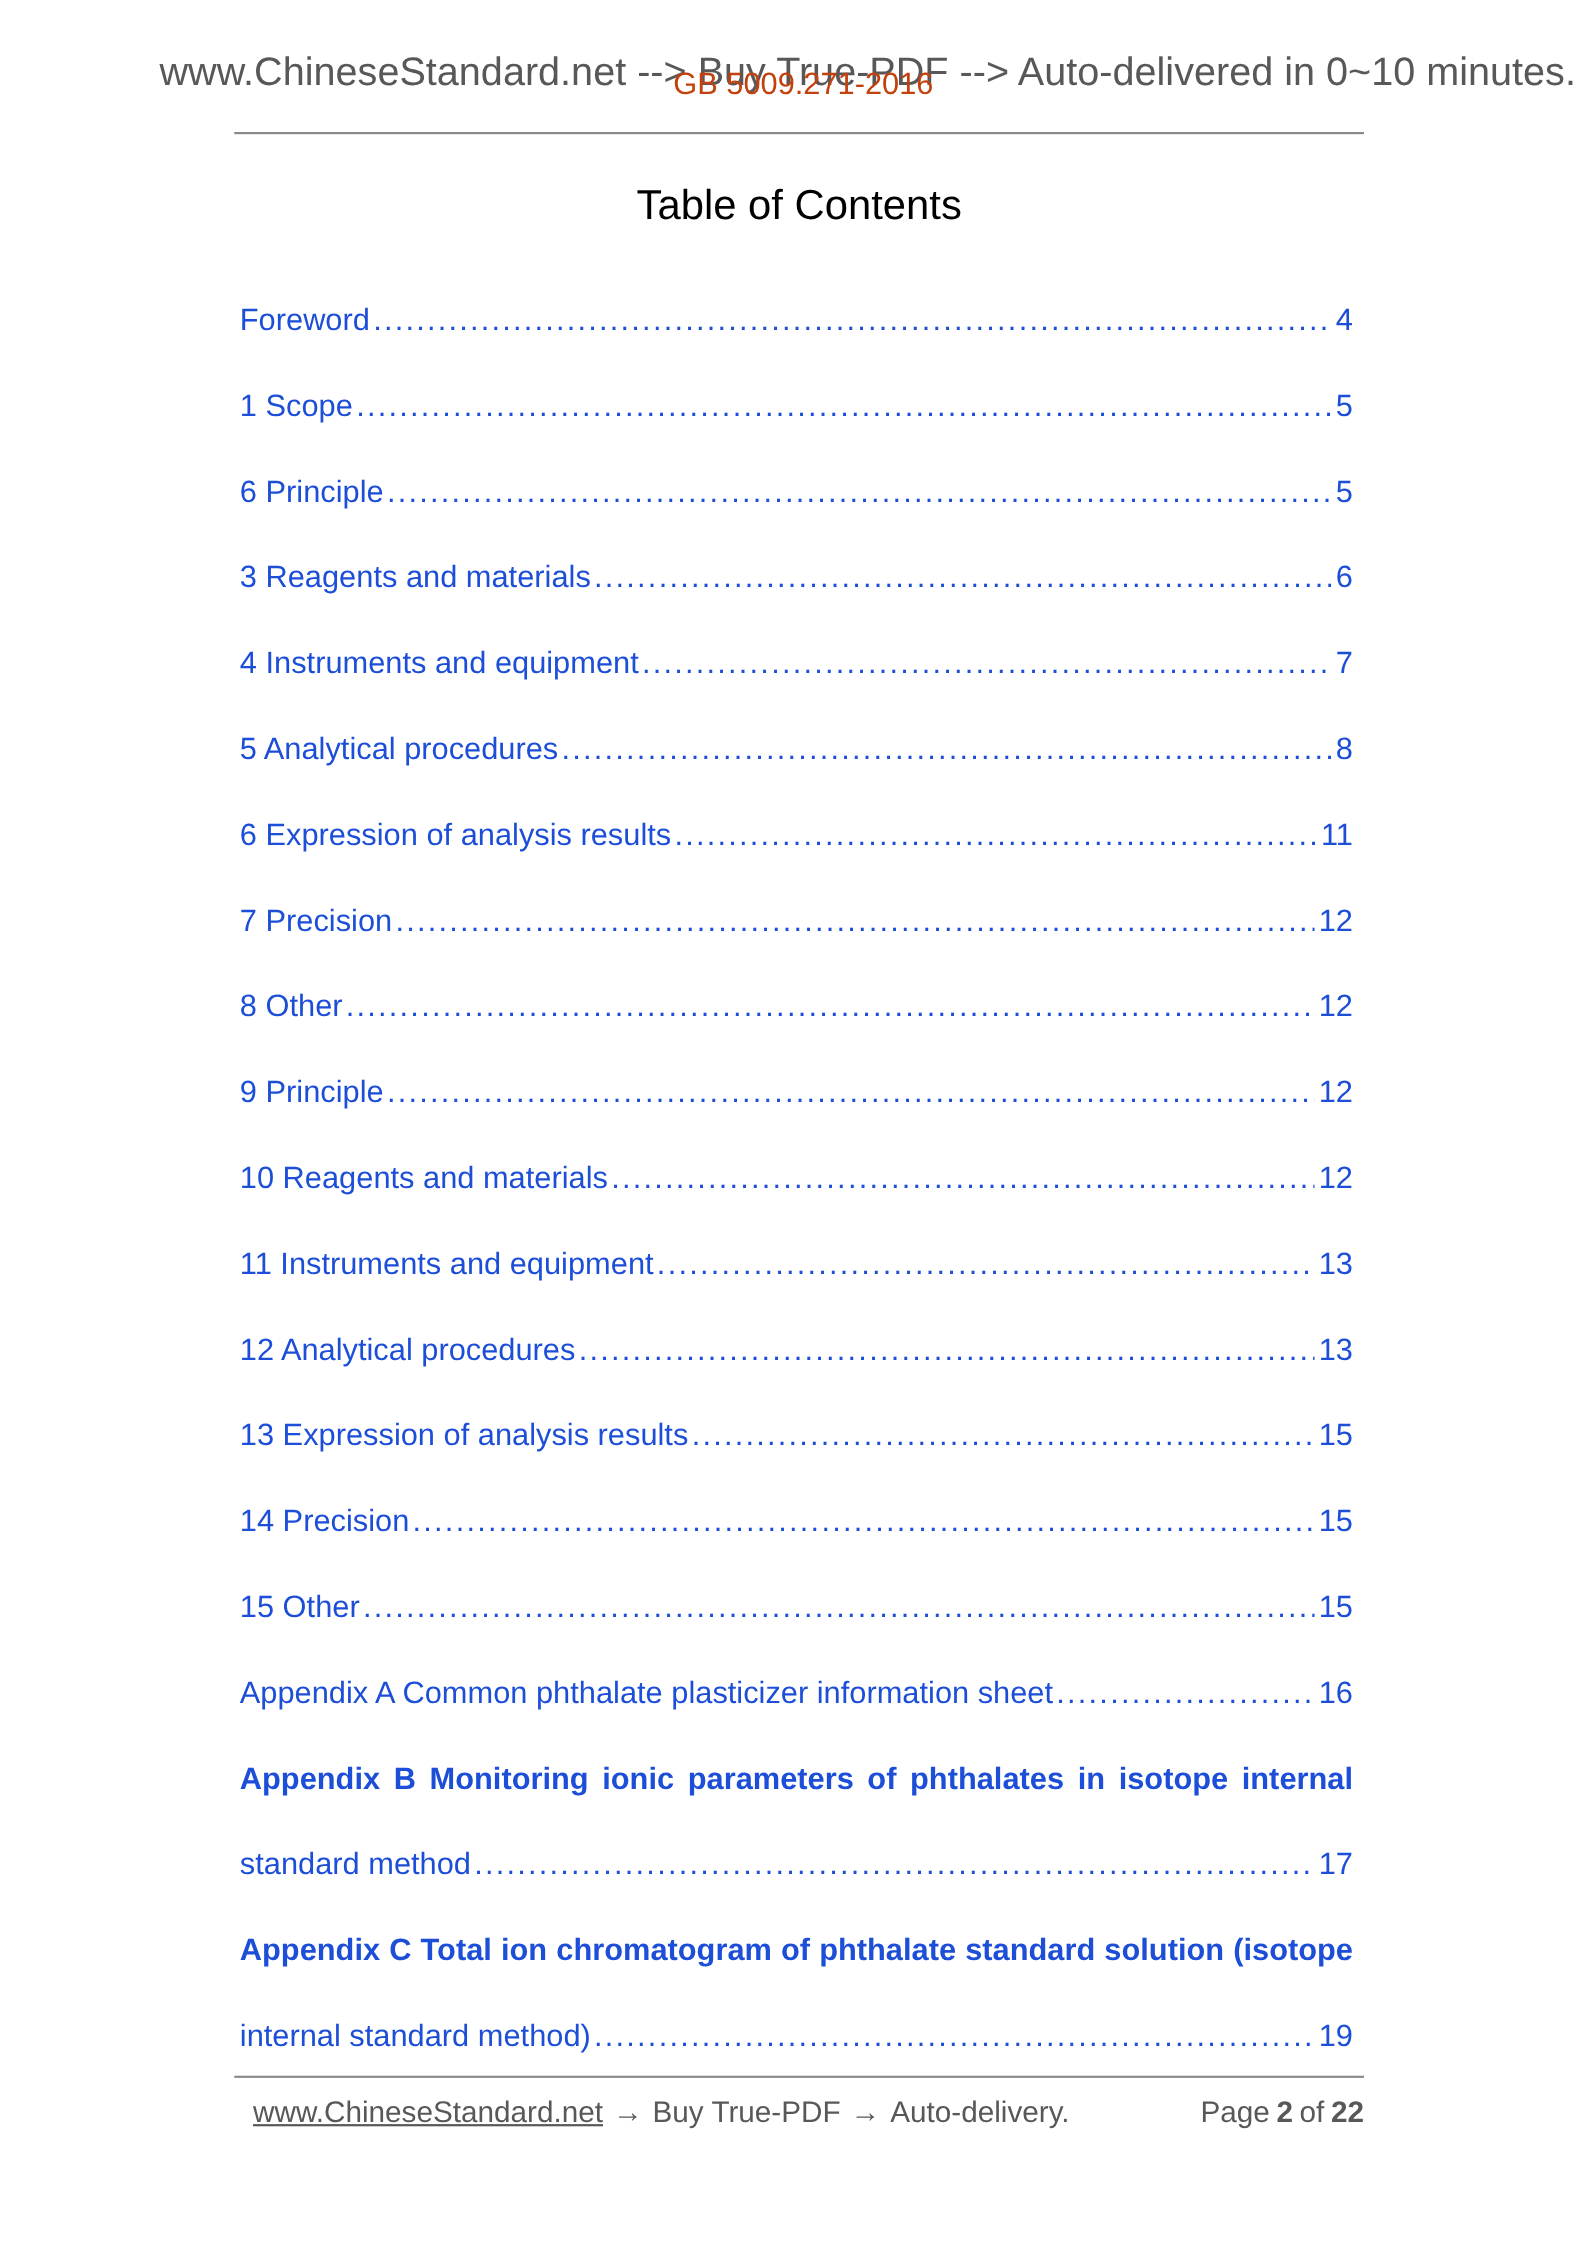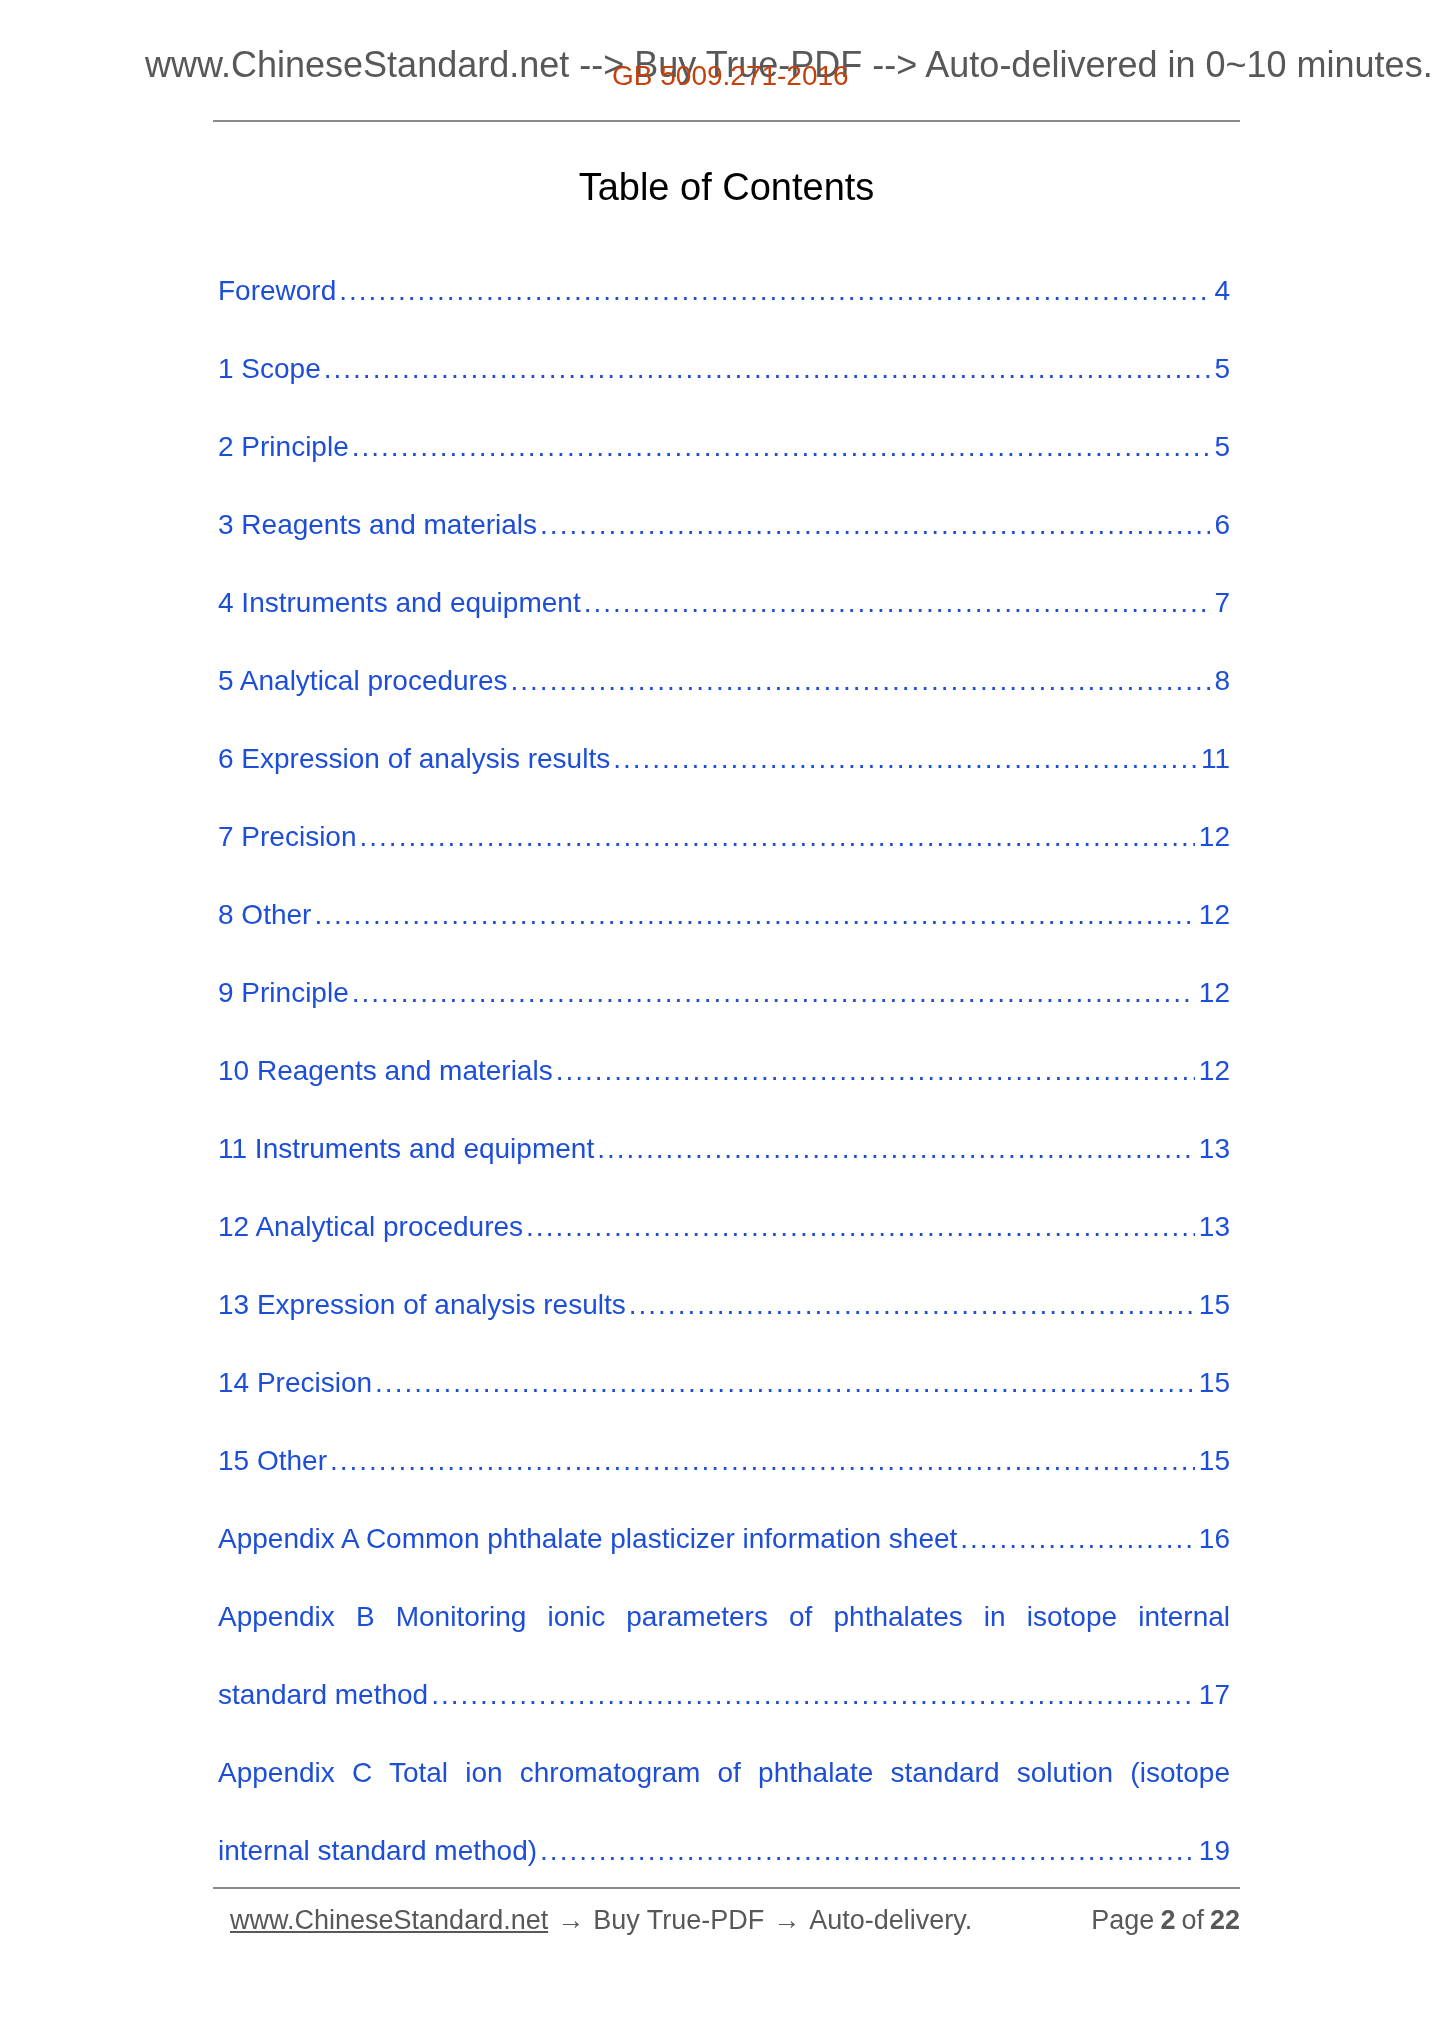--- a/index.html
+++ b/index.html
@@ -37,20 +37,21 @@
     display: flex; align-items: baseline;
     height: 78px; line-height: 78px;
     white-space: nowrap;
   }
   .toc-row.justify {
     display: block;
     text-align: justify;
     
     text-align-last: justify;
     white-space: normal;
+    font-weight: bold;
   }
   .toc-label { flex: 0 0 auto; }
   .toc-dots {
     flex: 1 1 auto; min-width: 0;
     overflow: hidden; white-space: nowrap;
     letter-spacing: 2px; margin-left: 3px;
   }
   .toc-page { flex: 0 0 auto; padding-left: 4px; }
   .footer {
     position: absolute; left: 213px; top: 1905px; width: 1016px;
@@ -77,21 +78,21 @@
       <span class="toc-label">Foreword</span>
       <span class="toc-dots">....................................................................................................................................................................................................................................................................</span>
       <span class="toc-page">4</span>
     </div>
     <div class="toc-row">
       <span class="toc-label">1 Scope</span>
       <span class="toc-dots">....................................................................................................................................................................................................................................................................</span>
       <span class="toc-page">5</span>
     </div>
     <div class="toc-row">
-      <span class="toc-label">2 Principle</span>
+      <span class="toc-label">6 Principle</span>
       <span class="toc-dots">....................................................................................................................................................................................................................................................................</span>
       <span class="toc-page">5</span>
     </div>
     <div class="toc-row">
       <span class="toc-label">3 Reagents and materials</span>
       <span class="toc-dots">....................................................................................................................................................................................................................................................................</span>
       <span class="toc-page">6</span>
     </div>
     <div class="toc-row">
       <span class="toc-label">4 Instruments and equipment</span>

